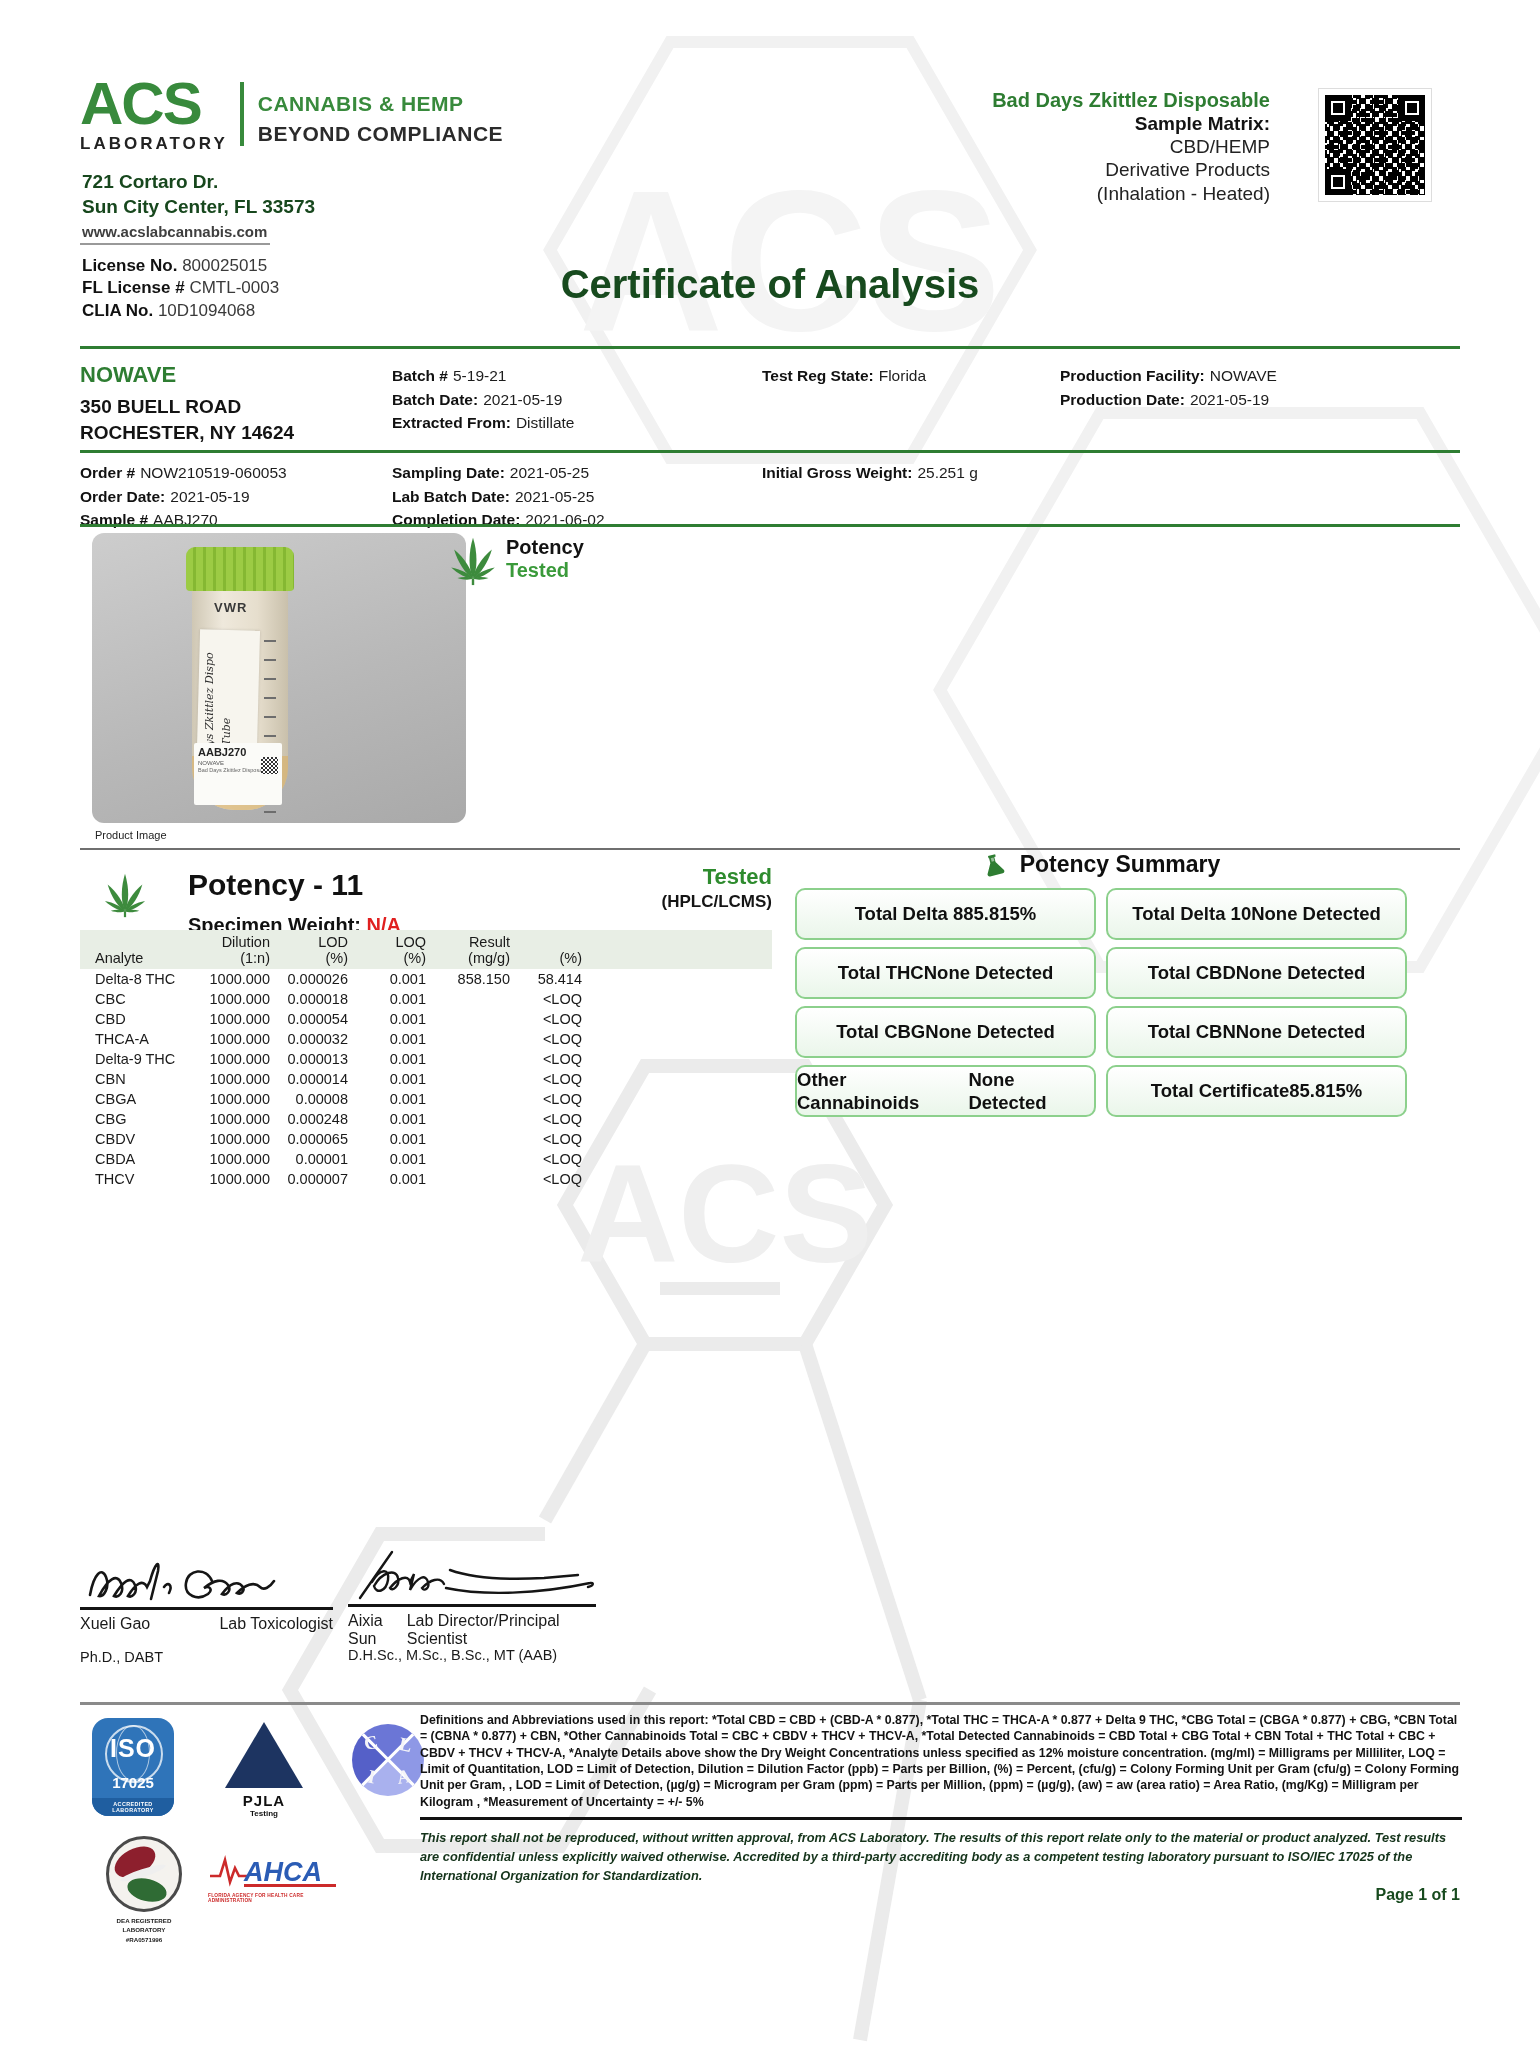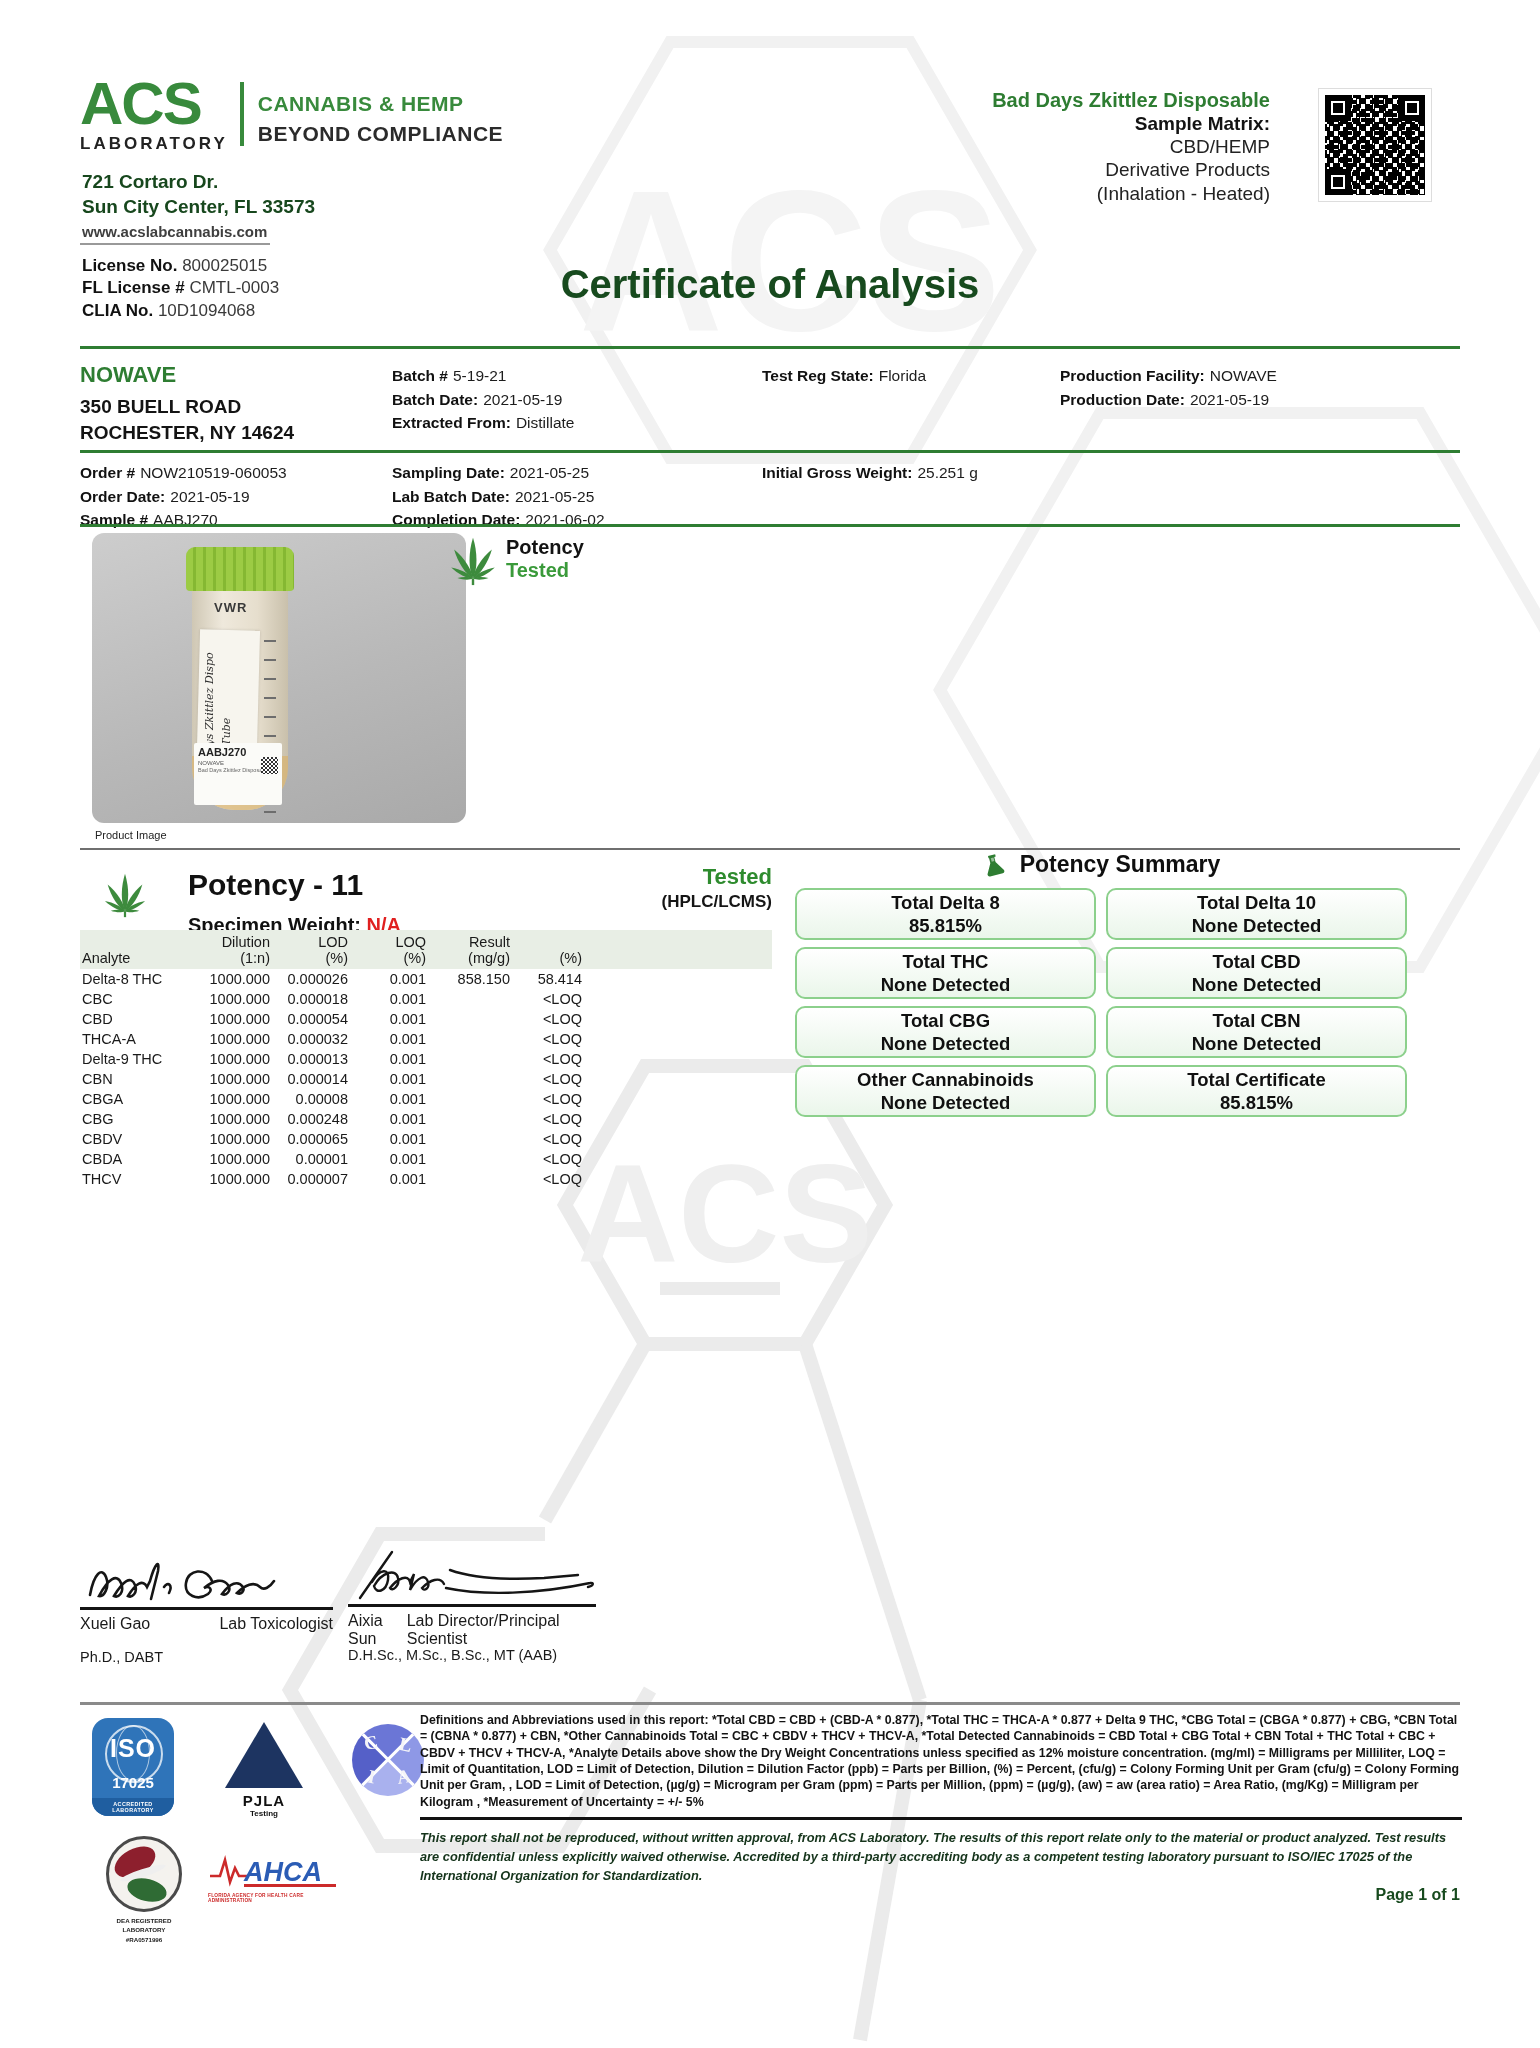--- a/index.html
+++ b/index.html
@@ -55,30 +55,30 @@
   .badge-t1{font-size:20px;font-weight:bold;color:#131313;line-height:1.15;}
   .badge-t2{font-size:20px;font-weight:bold;color:#3a9a3a;line-height:1.15;}
   .ptitle{font-size:30px;font-weight:bold;color:#111;}
   .spec{font-size:20px;font-weight:bold;color:#111;}
   .spec .na{color:#e02020;}
   .tested{font-size:22px;font-weight:bold;color:#2e8b2e;text-align:right;}
   .method{font-size:17px;font-weight:bold;color:#151515;text-align:right;margin-top:2px;}
   .ptable{position:absolute;left:80px;top:930px;width:692px;font-size:14.5px;color:#1a1a1a;z-index:1;}
   .hrow,.trow{display:grid;grid-template-columns:112px 78px 78px 78px 84px 72px 190px;align-items:center;}
   .thead{background:#e8eee5;padding:4px 0 3px;line-height:1.12;}
-  .cl{text-align:left;padding-left:2px;}
+  .cl{text-align:left;padding-left:15px;}
   .cr{text-align:right;}
   .trow{height:20px;}
   .bar{width:128px;height:15px;background:#12128e;border-radius:2px;margin-left:60px;}
   
   .sum-title{position:absolute;left:795px;top:851px;width:612px;display:flex;align-items:center;justify-content:center;gap:14px;z-index:1;}
   .sum-title .t{font-size:23px;font-weight:bold;color:#0f0f0f;}
   .sum-grid{position:absolute;left:795px;top:888px;width:612px;display:grid;grid-template-columns:1fr 1fr;gap:7px 10px;z-index:1;}
   .sbox{height:48px;border:2px solid #8cd08c;border-radius:10px;background:linear-gradient(#ffffff,#eaf6ea);
-        display:flex;flex-direction:column;align-items:center;justify-content:center;
+        display:flex;flex-direction:row;align-items:center;justify-content:center;
         font-weight:bold;font-size:18.5px;line-height:1.25;color:#101010;}
   
   .sigline{background:#141414;height:3px;}
   .signm{font-size:16px;color:#1a1a1a;display:flex;justify-content:space-between;}
   .creds{font-size:14.5px;color:#1a1a1a;margin-top:9px;}
   
   .foot-text{position:absolute;left:420px;top:1712px;width:1042px;z-index:1;}
   .defs{font-size:12.3px;font-weight:bold;color:#131313;line-height:1.33;text-align:left;}
   .bhr{background:#111;height:3px;margin:7px 0 8px;}
   .disc{font-size:12.8px;font-weight:bold;font-style:italic;color:#15341b;line-height:1.5;}

